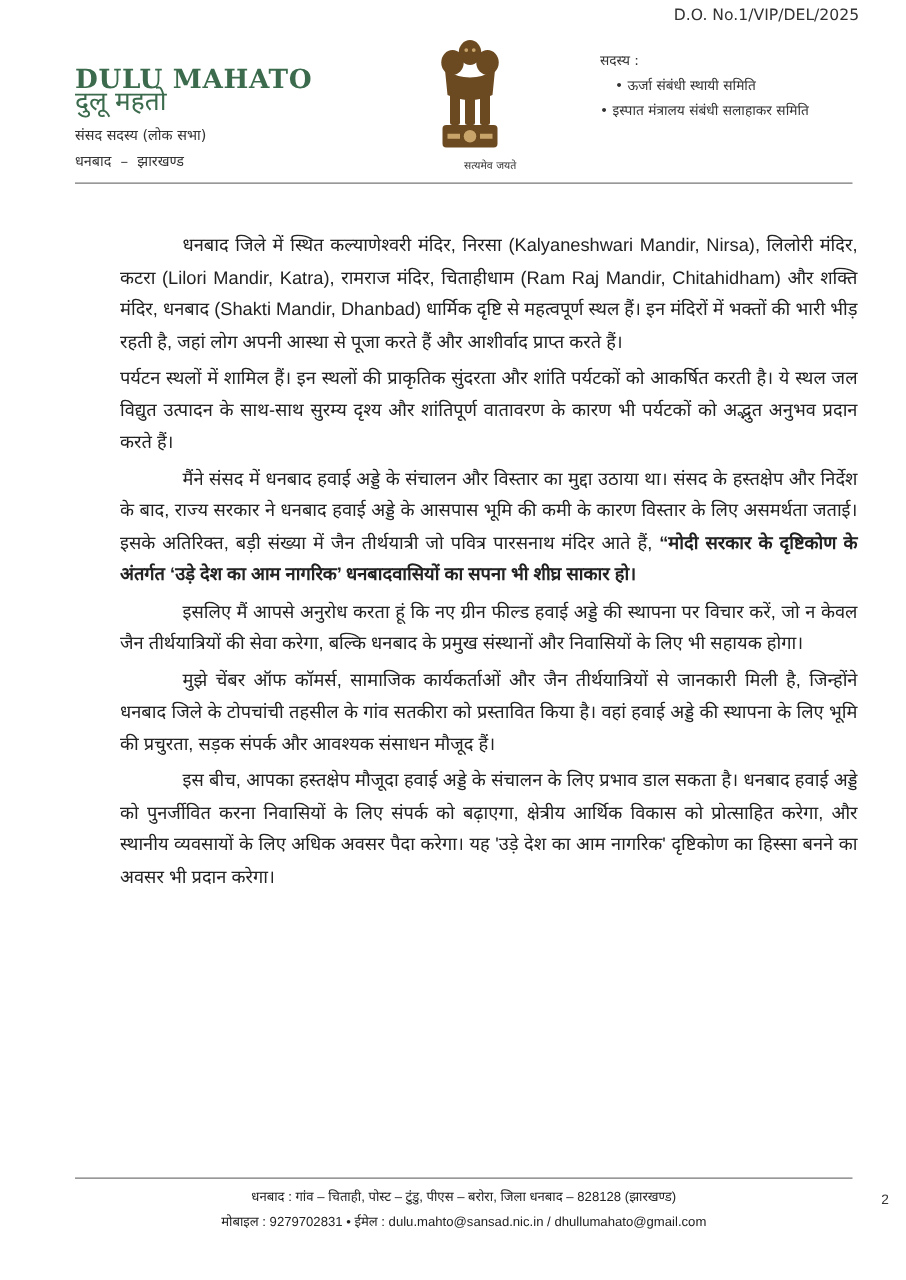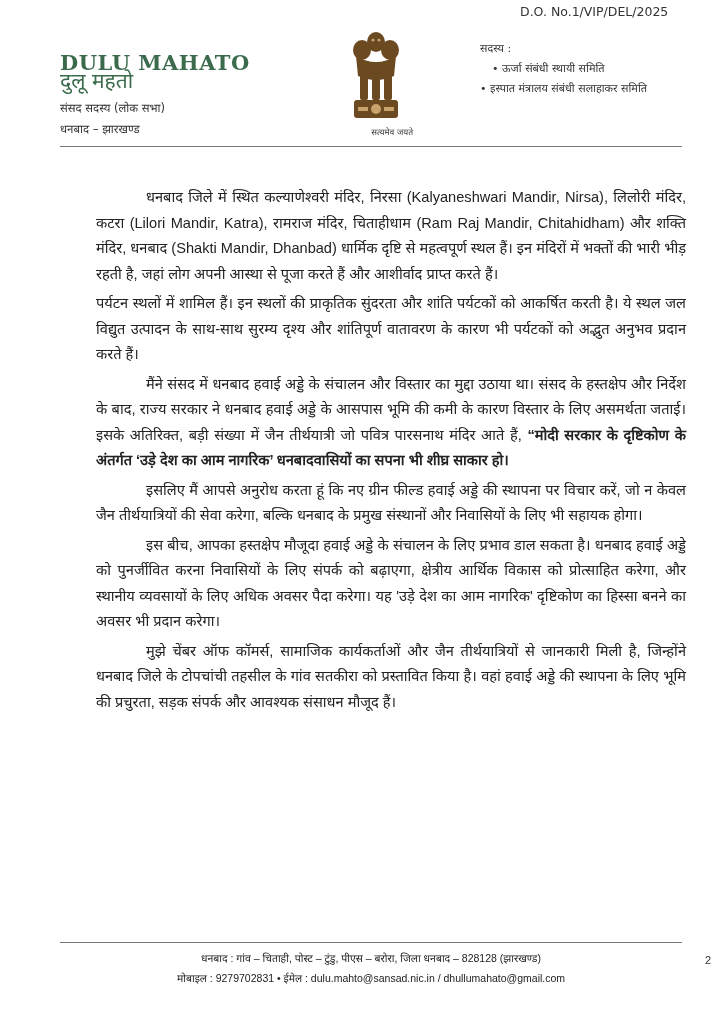--- a/index.html
+++ b/index.html
@@ -1,24 +1,24 @@
 <!DOCTYPE html>
 <html><head>
 <meta charset="utf-8">
 <style>
   html, body { margin: 0; padding: 0; background: #ffffff; }
   body { width: 725px; height: 1024px; position: relative; overflow: hidden; color: #1e1e1e; font-family: "DejaVu Sans", sans-serif; }
   .header { position: absolute; left: 0; top: 0; width: 725px; height: 145px; }
   .name-en { position: absolute; left: 60px; top: 50px; font-family: "DejaVu Serif", serif; font-weight: bold; font-size: 21px; color: #3b6b4c; letter-spacing: 0.5px; }
   .name-hi { position: absolute; left: 60px; top: 66px; font-weight: normal; font-size: 21px; color: #3b6b4c; }
   .designation { position: absolute; left: 60px; top: 100px; font-size: 11.5px; color: #333; }
-  .constituency { position: absolute; left: 60px; top: 121px; font-size: 11.5px; color: #333; }
+  .constituency { position: absolute; left: 60px; top: 121px; font-size: 11.5px; color: #333; font-family: Liberation Mono, monospace; }
   .emblem { position: absolute; left: 346px; top: 28px; width: 60px; height: 100px; }
   .motto { position: absolute; left: 333px; top: 126px; width: 80px; text-align: right; font-size: 8.5px; color: #333; }
-  .do-no { position: absolute; left: 520px; top: 4px; font-size: 12.5px; color: #333; }
+  .do-no { position: absolute; left: 539px; top: 4px; font-size: 12.5px; color: #333; }
   .members-label { position: absolute; left: 480px; top: 40px; font-size: 11px; color: #333; }
   .committee { position: absolute; left: 480px; font-size: 11px; color: #333; }
   .committee.c0 { top: 60px; margin-left: 12px; }
   .committee.c1 { top: 80px; }
   .rule-top { position: absolute; left: 60px; top: 146px; width: 622px; height: 1px; background: #777; }
   .body-text { position: absolute; left: 96px; top: 185px; width: 590px; font-family: "Liberation Sans", sans-serif; font-size: 14.6px; line-height: 25.5px; color: #222; text-align: justify; }
   .para { margin: 0 0 4px 0; }
   .para.indent { text-indent: 50px; }
   .para b { font-weight: bold; }
   .rule-bottom { position: absolute; left: 60px; top: 942px; width: 622px; height: 1px; background: #777; }
@@ -61,22 +61,22 @@
   <div class="committee c1">• इस्पात मंत्रालय संबंधी सलाहाकर समिति</div>
 </div>
 
 <div class="rule-top"></div>
 
 <div class="body-text">
   <p class="para indent">धनबाद जिले में स्थित कल्याणेश्वरी मंदिर, निरसा (Kalyaneshwari Mandir, Nirsa), लिलोरी मंदिर, कटरा (Lilori Mandir, Katra), रामराज मंदिर, चिताहीधाम (Ram Raj Mandir, Chitahidham) और शक्ति मंदिर, धनबाद (Shakti Mandir, Dhanbad) धार्मिक दृष्टि से महत्वपूर्ण स्थल हैं। इन मंदिरों में भक्तों की भारी भीड़ रहती है, जहां लोग अपनी आस्था से पूजा करते हैं और आशीर्वाद प्राप्त करते हैं।</p>
   <p class="para">पर्यटन स्थलों में शामिल हैं। इन स्थलों की प्राकृतिक सुंदरता और शांति पर्यटकों को आकर्षित करती है। ये स्थल जल विद्युत उत्पादन के साथ-साथ सुरम्य दृश्य और शांतिपूर्ण वातावरण के कारण भी पर्यटकों को अद्भुत अनुभव प्रदान करते हैं।</p>
   <p class="para indent"><span>मैंने संसद में धनबाद हवाई अड्डे के संचालन और विस्तार का मुद्दा उठाया था। संसद के हस्तक्षेप और निर्देश के बाद, राज्य सरकार ने धनबाद हवाई अड्डे के आसपास भूमि की कमी के कारण विस्तार के लिए असमर्थता जताई। इसके अतिरिक्त, बड़ी संख्या में जैन तीर्थयात्री जो पवित्र पारसनाथ मंदिर आते हैं, </span><b>“मोदी सरकार के दृष्टिकोण के अंतर्गत ‘उड़े देश का आम नागरिक’ धनबादवासियों का सपना भी शीघ्र साकार हो।</b></p>
   <p class="para indent">इसलिए मैं आपसे अनुरोध करता हूं कि नए ग्रीन फील्ड हवाई अड्डे की स्थापना पर विचार करें, जो न केवल जैन तीर्थयात्रियों की सेवा करेगा, बल्कि धनबाद के प्रमुख संस्थानों और निवासियों के लिए भी सहायक होगा।</p>
+  <p class="para indent">मुझे चेंबर ऑफ कॉमर्स, सामाजिक कार्यकर्ताओं और जैन तीर्थयात्रियों से जानकारी मिली है, जिन्होंने धनबाद जिले के टोपचांची तहसील के गांव सतकीरा को प्रस्तावित किया है। वहां हवाई अड्डे की स्थापना के लिए भूमि की प्रचुरता, सड़क संपर्क और आवश्यक संसाधन मौजूद हैं।</p>
   <p class="para indent">इस बीच, आपका हस्तक्षेप मौजूदा हवाई अड्डे के संचालन के लिए प्रभाव डाल सकता है। धनबाद हवाई अड्डे को पुनर्जीवित करना निवासियों के लिए संपर्क को बढ़ाएगा, क्षेत्रीय आर्थिक विकास को प्रोत्साहित करेगा, और स्थानीय व्यवसायों के लिए अधिक अवसर पैदा करेगा। यह 'उड़े देश का आम नागरिक' दृष्टिकोण का हिस्सा बनने का अवसर भी प्रदान करेगा।</p>
-  <p class="para indent">मुझे चेंबर ऑफ कॉमर्स, सामाजिक कार्यकर्ताओं और जैन तीर्थयात्रियों से जानकारी मिली है, जिन्होंने धनबाद जिले के टोपचांची तहसील के गांव सतकीरा को प्रस्तावित किया है। वहां हवाई अड्डे की स्थापना के लिए भूमि की प्रचुरता, सड़क संपर्क और आवश्यक संसाधन मौजूद हैं।</p>
 </div>
 
 <div class="rule-bottom"></div>
 
 <div class="footer">
   <div>धनबाद : गांव – चिताही, पोस्ट – टुंडु, पीएस – बरोरा, जिला धनबाद – 828128 (झारखण्ड)</div>
   <div>मोबाइल : 9279702831  •  ईमेल : dulu.mahto@sansad.nic.in / dhullumahato@gmail.com</div>
 </div>
 <div class="page-num">2</div>
 

